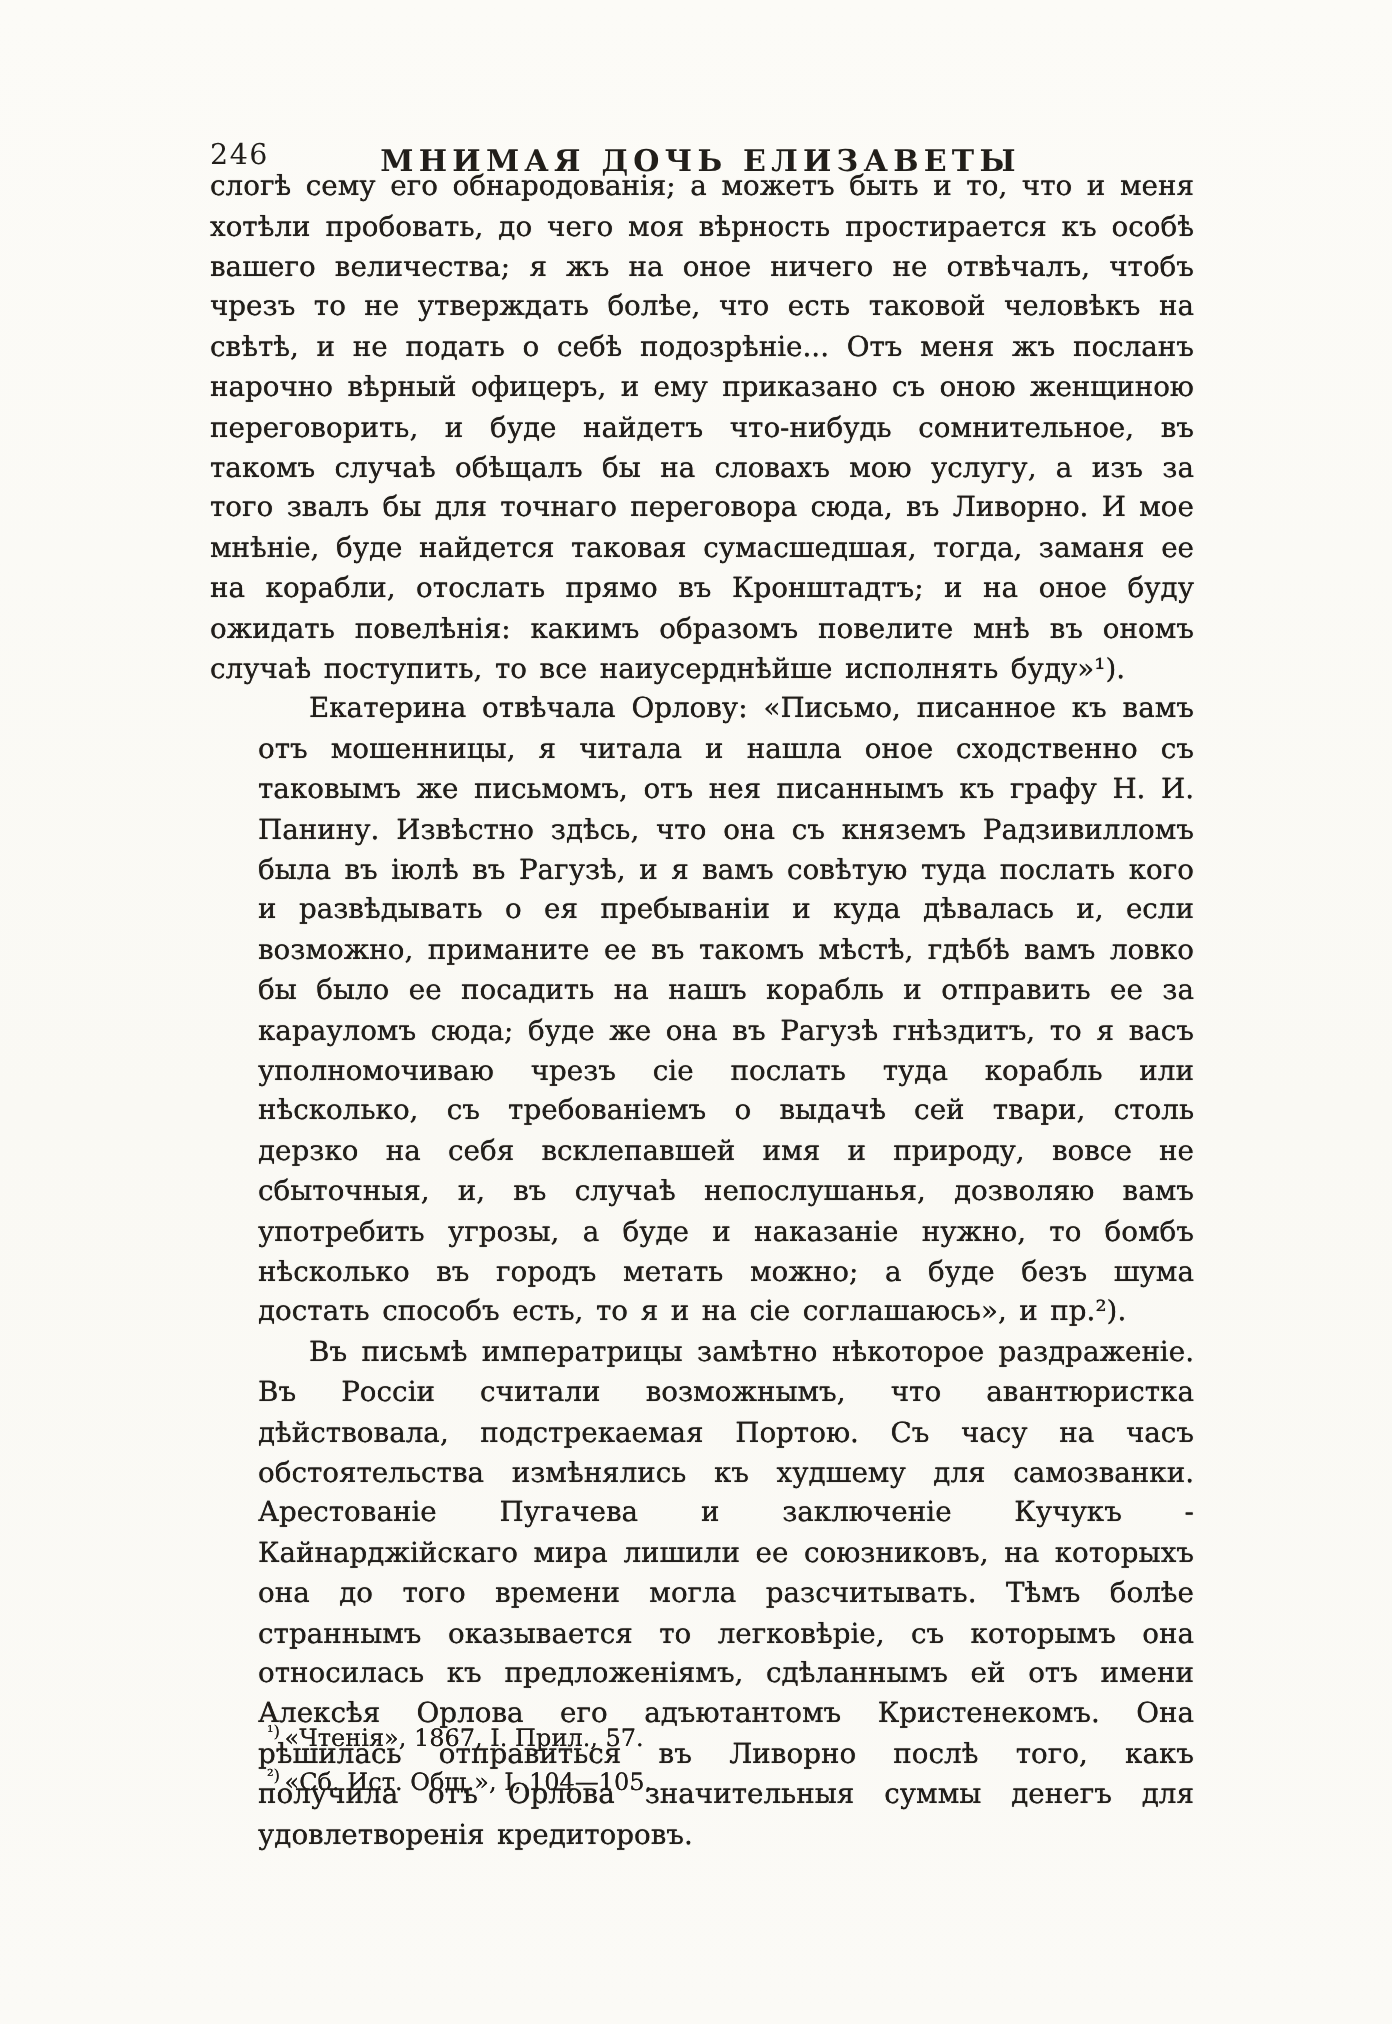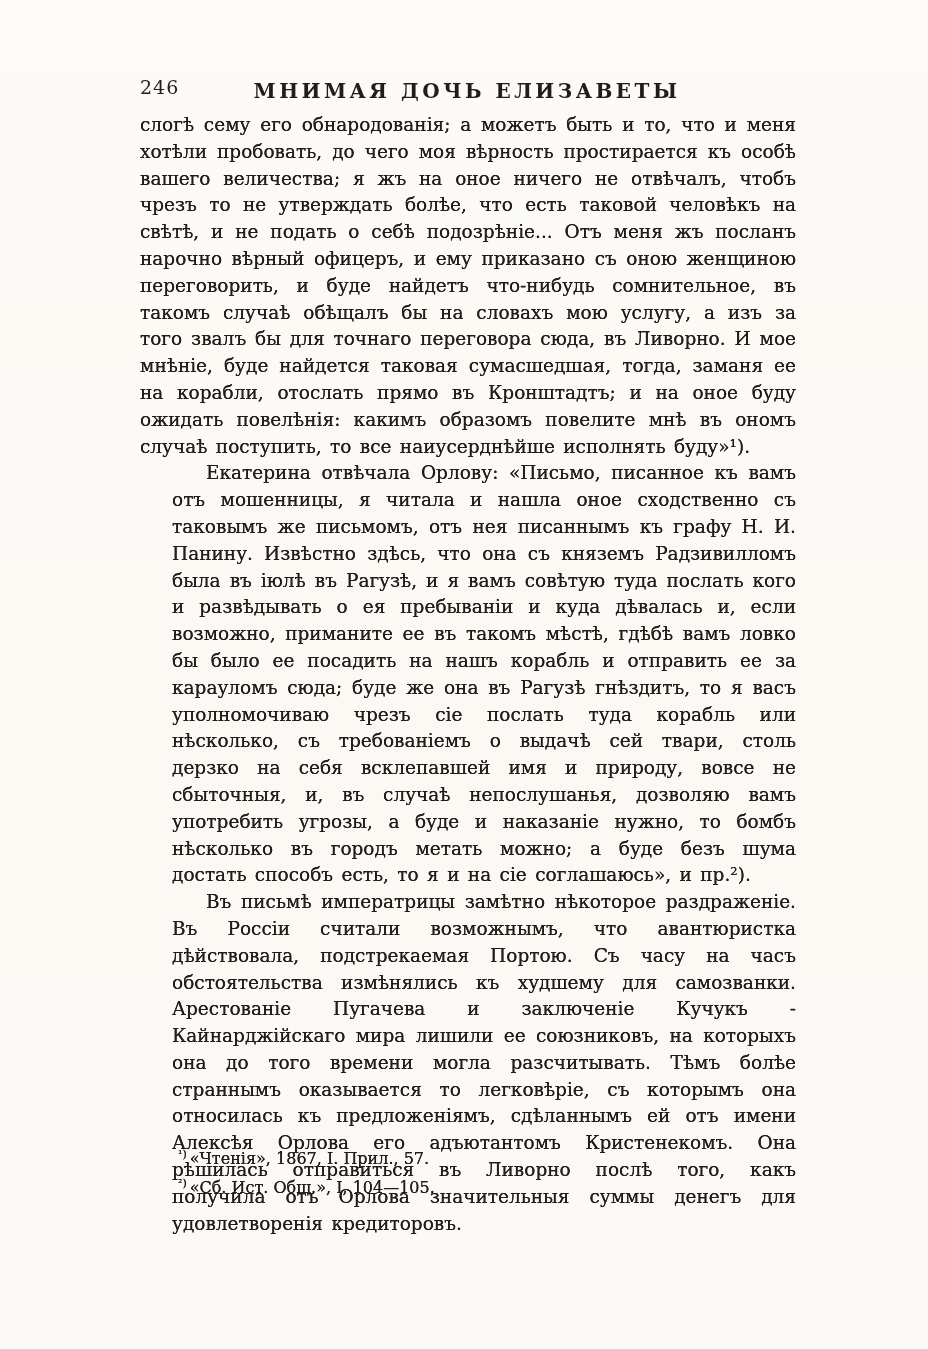--- a/index.html
+++ b/index.html
@@ -11,21 +11,21 @@
   }
   .page {
     position: relative;
     width: 928px;
     height: 1349px;
     background: linear-gradient(180deg, #fcfbf7 0%, #faf9f4 55%, #fbfaf6 100%);
     overflow: hidden;
   }
   .running-header {
     position: absolute;
-    top: 76px;
+    top: 92px;
     left: 140px;
     width: 654px;
     height: 24px;
   }
   .page-number {
     position: absolute;
     left: 0;
     top: 0;
     font-size: 19px;
     letter-spacing: 1px;

